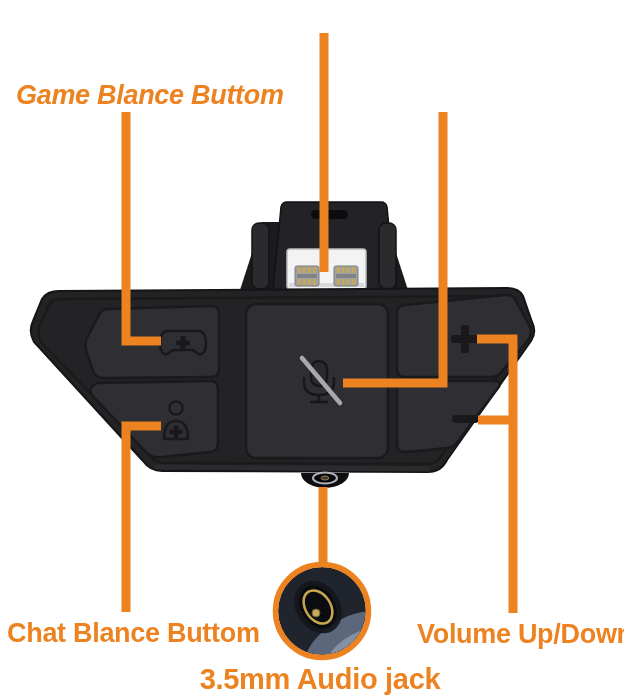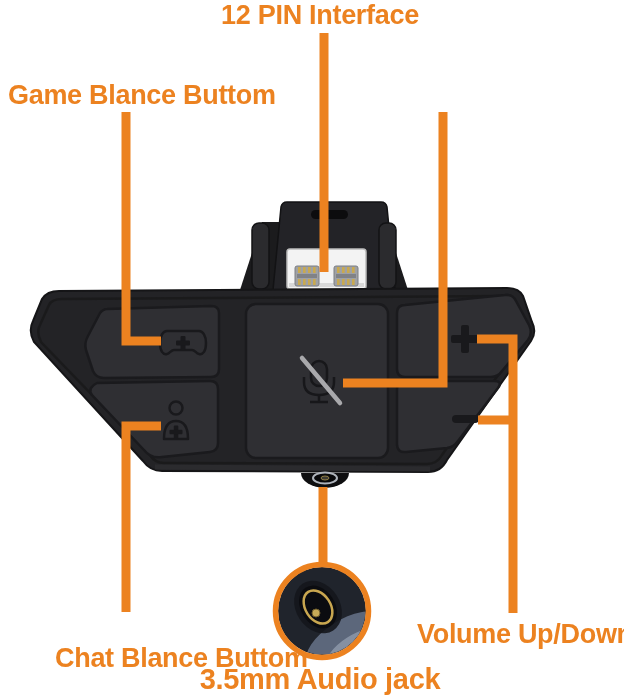--- a/index.html
+++ b/index.html
@@ -1,23 +1,23 @@
 <!DOCTYPE html>
 <html><head>
 <meta charset="utf-8">
 <style>
   html,body{margin:0;padding:0;background:#fff;}
   #page{position:relative;width:624px;height:700px;background:#ffffff;overflow:hidden;
         font-family:"Liberation Sans",sans-serif;}
   .lbl{position:absolute;font-weight:700;font-size:27px;line-height:1.05;
        color:#EC8220;white-space:nowrap;letter-spacing:-0.3px;}
   #lbl-pin {left:320px;top:1px;transform:translateX(-50%);}
-  #lbl-game{left:8px;top:81px;}
+  #lbl-game{left:16px;top:81px;font-style:italic;}
   #lbl-mic {left:347px;top:81px;}
-  #lbl-chat{left:7px;top:644px;margin-left:48px;}
+  #lbl-chat{left:7px;top:619px;}
   #lbl-vol {left:417px;top:620px;}
   #lbl-jack{left:320px;top:664px;transform:translateX(-50%);font-size:29px;}
   svg{position:absolute;left:0;top:0;}
 </style>
 </head>
 <body>
 
 <div id="page">
 
   <svg width="624" height="700" viewBox="0 0 624 700">
@@ -133,18 +133,17 @@
       <g transform="rotate(-33 318 607)">
         <ellipse cx="318" cy="607" rx="22" ry="28" fill="#14161C" opacity="0.9"></ellipse>
         <ellipse cx="318" cy="607" rx="17" ry="23" fill="#0B0C10"></ellipse>
         <ellipse cx="318" cy="607" rx="12.5" ry="18" fill="none" stroke="#C9A750" stroke-width="2.5"></ellipse>
       </g>
       <circle cx="316" cy="613" r="4" fill="#C7AB58" stroke="#6E5D2C" stroke-width="1"></circle>
       <circle cx="322" cy="611" r="46.5" fill="none" stroke="#EC8220" stroke-width="5.5"></circle>
     </g>
   </svg>
 
-  <div class="lbl" id="lbl-pin">12 PIN Interface</div>
   <div class="lbl" id="lbl-game">Game Blance Buttom</div>
   <div class="lbl" id="lbl-chat">Chat Blance Buttom</div>
   <div class="lbl" id="lbl-vol">Volume Up/Down</div>
   <div class="lbl" id="lbl-jack">3.5mm Audio jack</div>
 </div>
 
 </body></html>

